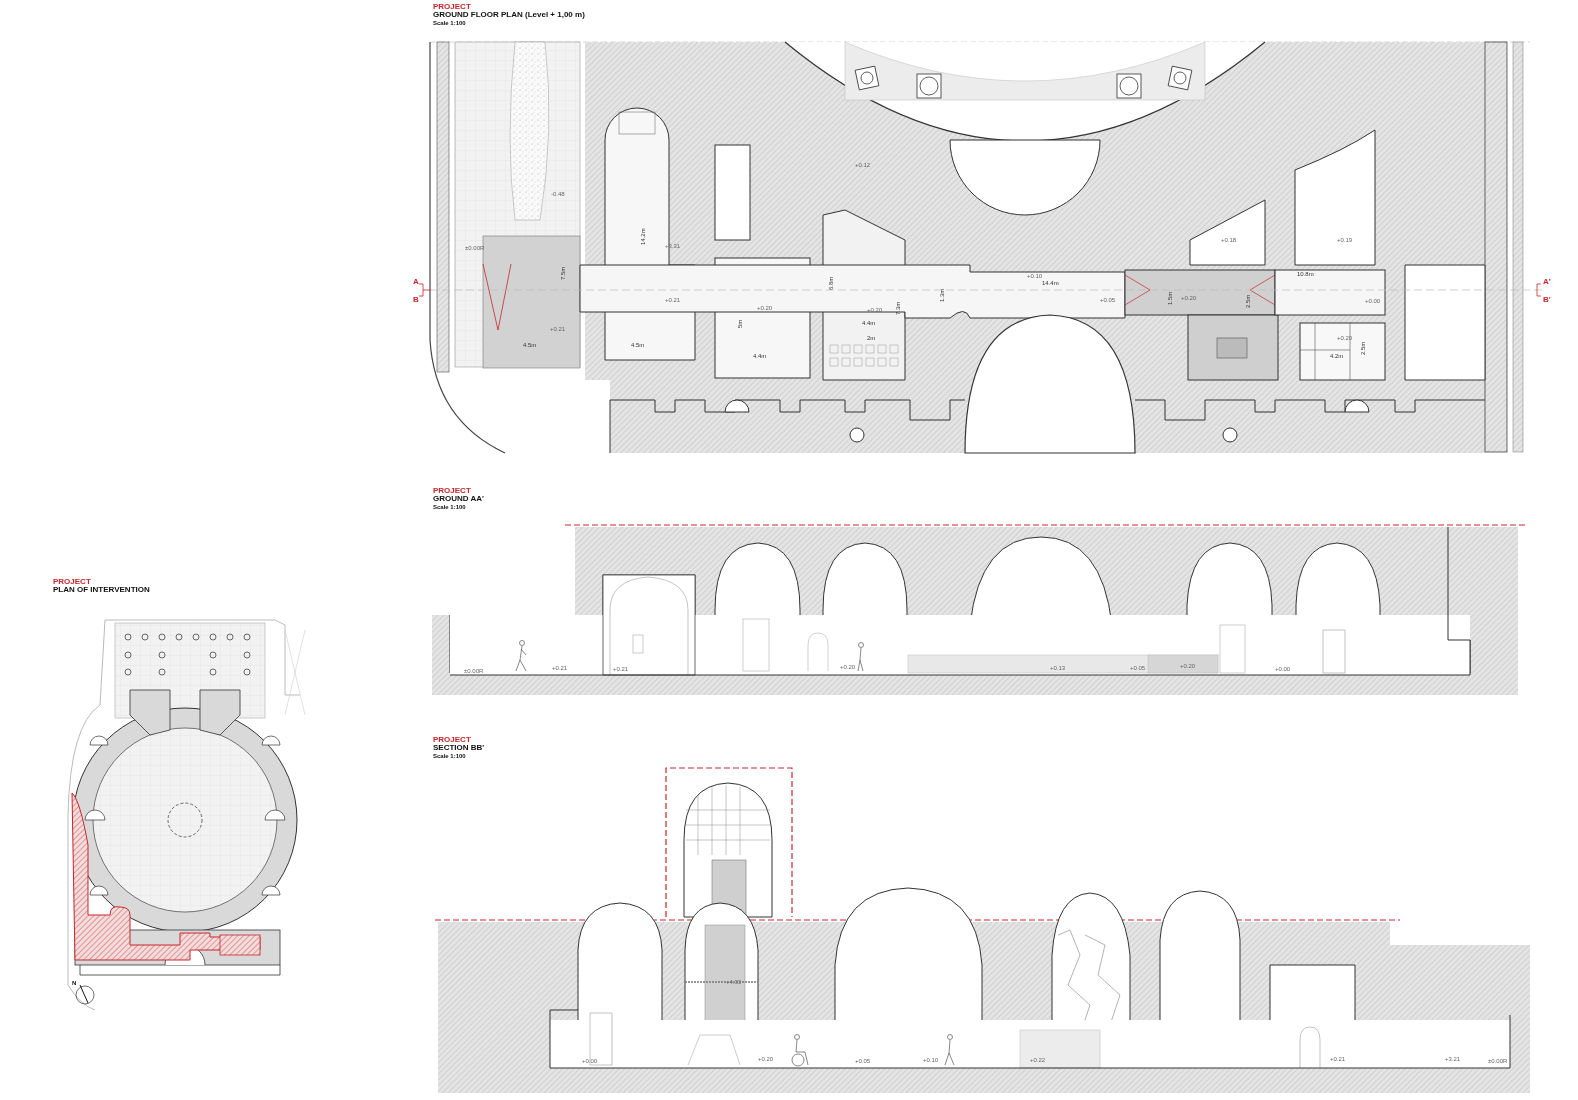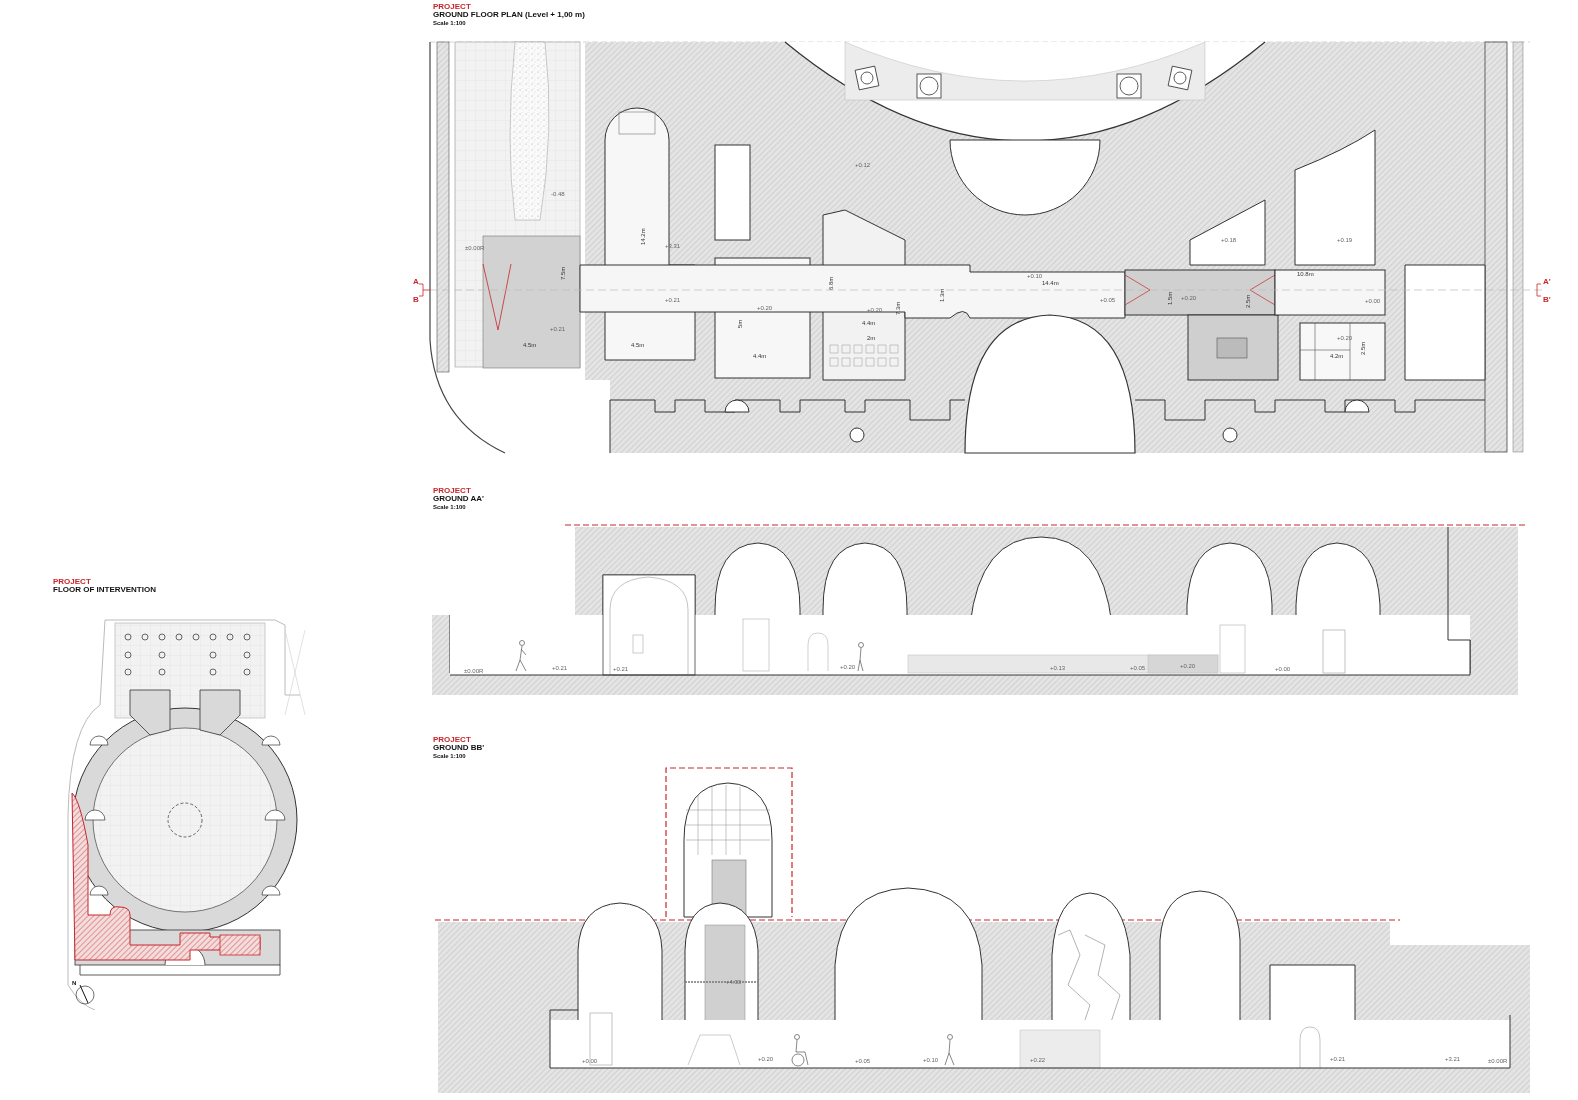--- a/index.html
+++ b/index.html
@@ -35,21 +35,21 @@
       <rect width="6" height="6" fill="#fafafa"></rect>
       <circle cx="1" cy="2" r="0.5" fill="#999"></circle>
         <circle cx="4" cy="4" r="0.4" fill="#aaa"></circle>
         <circle cx="3" cy="0.8" r="0.3" fill="#888"></circle>
     </pattern>
   </defs>
 </svg>
 
 <div class="title-block" style="left:53px;top:578px;">
   <div class="t-project">PROJECT</div>
-  <div class="t-name">FLOOR OF INTERVENTION</div>
+  <div class="t-name">PLAN OF INTERVENTION</div>
 </div>
 
 <div class="panel" style="left:60px;top:615px;width:250px;height:395px;">
   <svg width="250" height="395" viewBox="0 0 250 395">
 
     <path d="M45 5 L215 5 L225 10 L225 80 L240 80 M45 5 L40 90 Q10 110 8 200 L8 370 Q20 390 35 395" fill="none" stroke="#bbb" stroke-width="1"></path>
     <line x1="225" y1="15" x2="245" y2="100" stroke="#ccc" stroke-width="0.6"></line>
     <line x1="245" y1="15" x2="225" y2="100" stroke="#ccc" stroke-width="0.6"></line>
 
     <rect x="55" y="8" width="150" height="95" fill="url(#grid)" stroke="#aaa" stroke-width="0.6"></rect>
@@ -300,21 +300,21 @@
       <text class="lvl" x="620" y="155">+0.13</text>
       <text class="lvl" x="700" y="155">+0.05</text>
       <text class="lvl" x="750" y="153">+0.20</text>
       <text class="lvl" x="845" y="156">+0.00</text>
     </g>
   </svg>
 </div>
 
 <div class="title-block" style="left:433px;top:736px;">
   <div class="t-project">PROJECT</div>
-  <div class="t-name">GROUND BB'</div>
+  <div class="t-name">SECTION BB'</div>
   <div class="t-scale">Scale 1:100</div>
 </div>
 
 <div class="panel" style="left:430px;top:765px;width:1105px;height:330px;">
   <svg width="1105" height="330" viewBox="0 0 1105 330">
 
     <g>
       <path d="M236 152 L236 3 L362 3 L362 152" fill="#fff" stroke="#c8262c" stroke-width="1.2" stroke-dasharray="6 3"></path>
       <path d="M254 152 L254 75 Q254 20 298 18 Q342 20 342 75 L342 152 Z" fill="#fff" stroke="#333" stroke-width="1"></path>
       <g stroke="#888" stroke-width="0.5">

